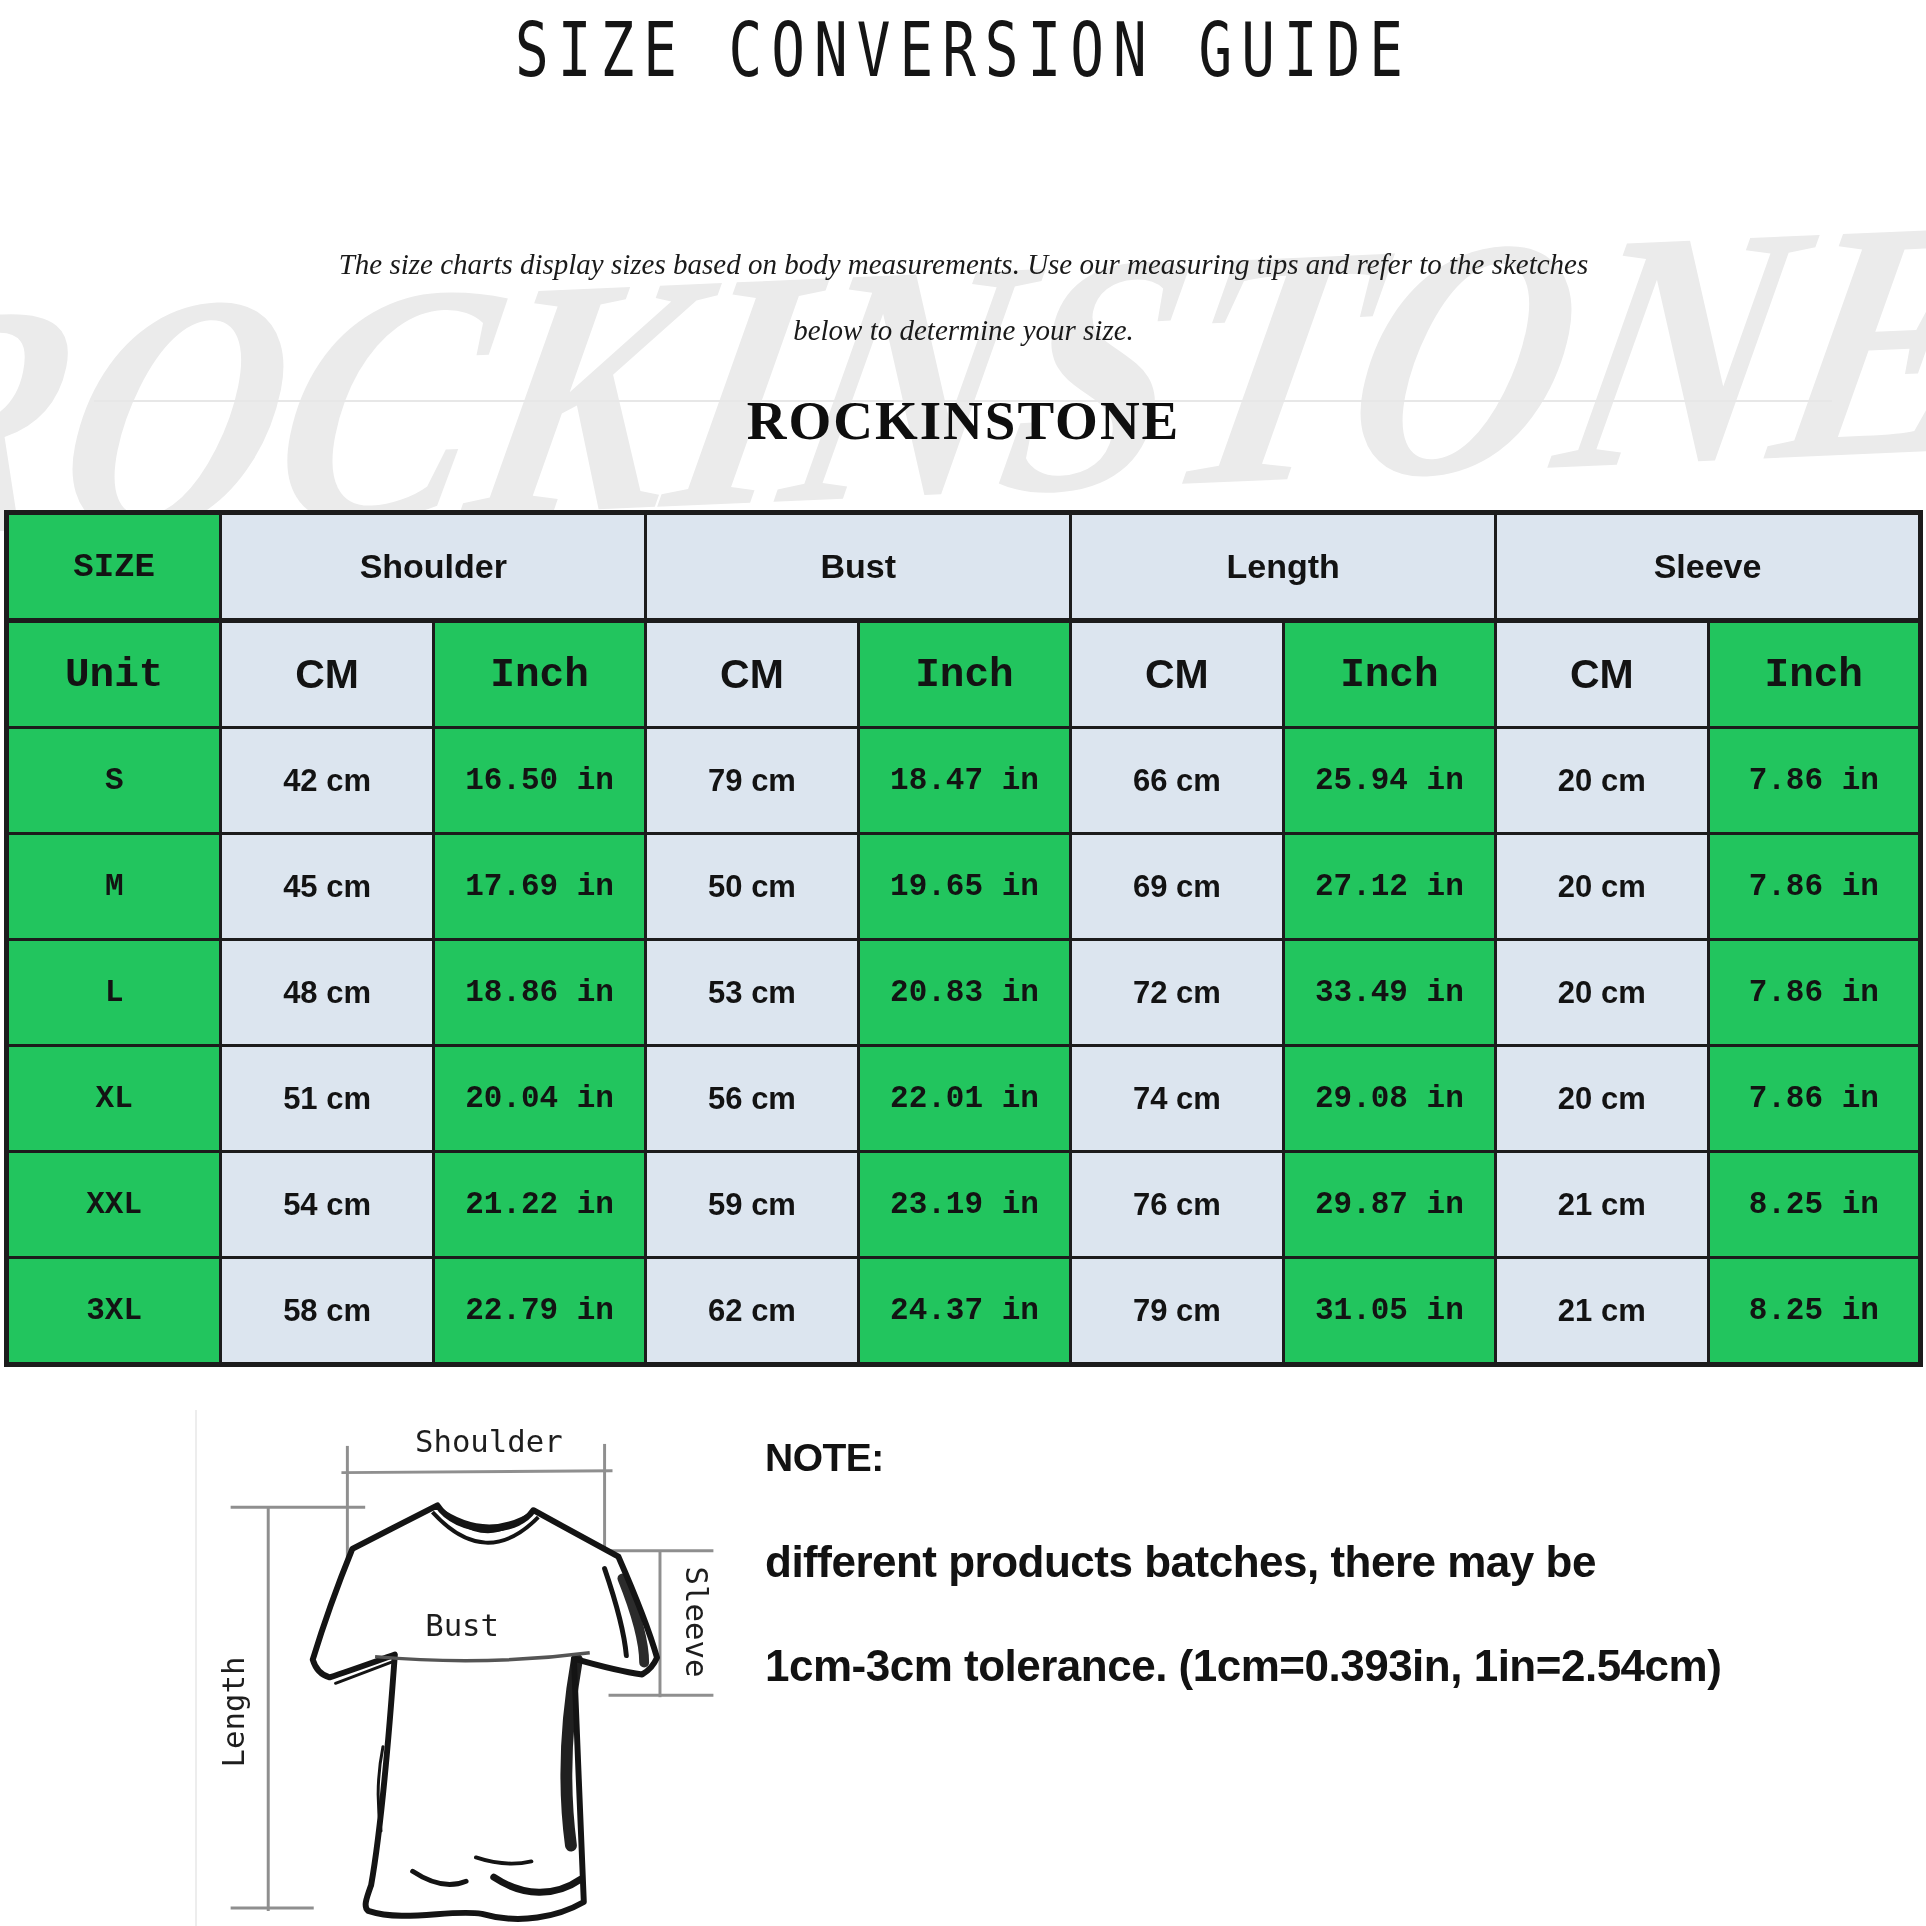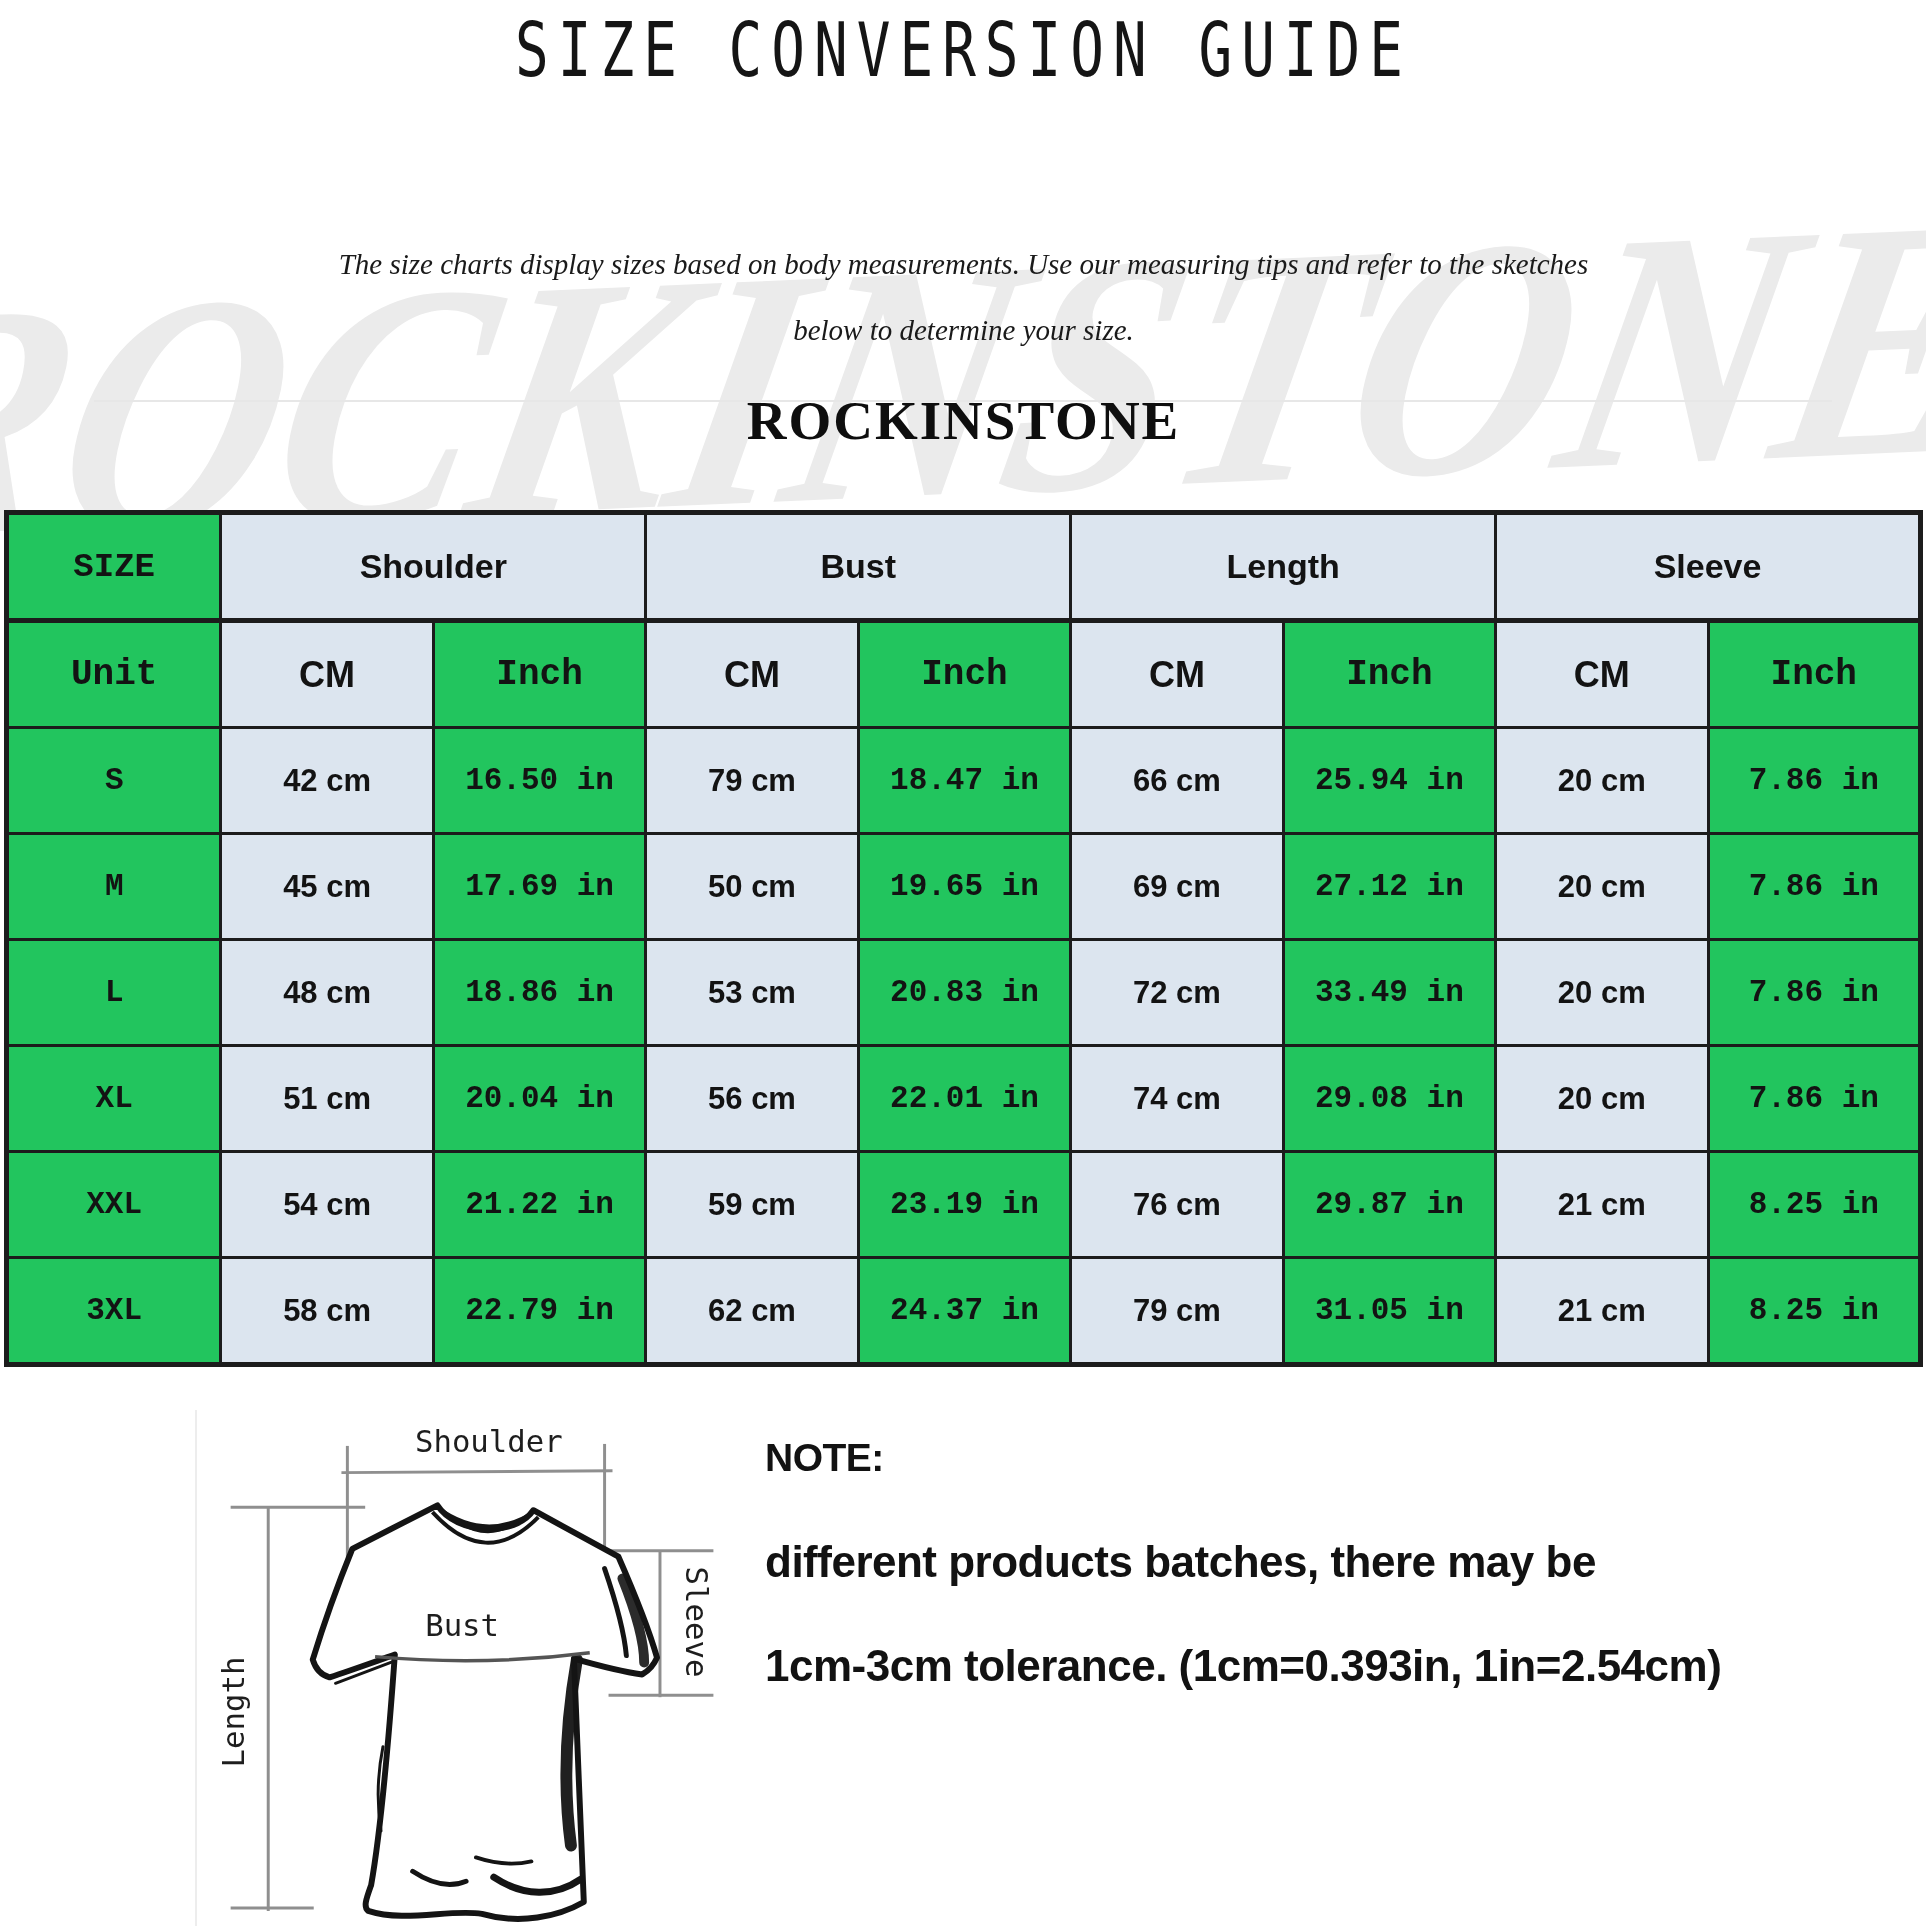--- a/index.html
+++ b/index.html
@@ -26,21 +26,21 @@
   .brand-text{font-family:"Liberation Serif",serif;font-weight:700;font-size:55px;
               letter-spacing:2px;color:#0e0e0e;}
 
   
   table.size-table{position:absolute;top:510px;left:4px;width:1919px;z-index:3;
                    border-collapse:collapse;table-layout:fixed;background:#fff;
                    border:5px solid #1c1c1c;}
   .size-table th,.size-table td{border:3px solid #1c1c1c;text-align:center;vertical-align:middle;
                    font-weight:700;color:#131313;padding:0;}
   .size-table .r-head th{height:103px;font-size:34px;border-bottom-width:5px;}
-  .size-table .r-unit td{height:103px;font-size:36px;}
+  .size-table .r-unit td{height:103px;font-size:41px;}
   .size-table tbody td{height:103px;font-size:31px;}
   .c-blue{background:#dce5ef;}
   .c-white{background:#22c55e;font-family:Liberation Mono, monospace;}
 
   
   .diagram{position:absolute;left:195px;top:1410px;width:554px;height:517px;z-index:2;
            border-left:2px solid #ededed;}
   .note{position:absolute;left:765px;top:1436px;width:1139px;z-index:2;}
   .note-heading{font-size:39px;font-weight:700;margin:0 0 30px 0;letter-spacing:-0.5px;}
   .note-line{font-size:44px;font-weight:700;line-height:104px;margin:0;letter-spacing:-0.5px;

